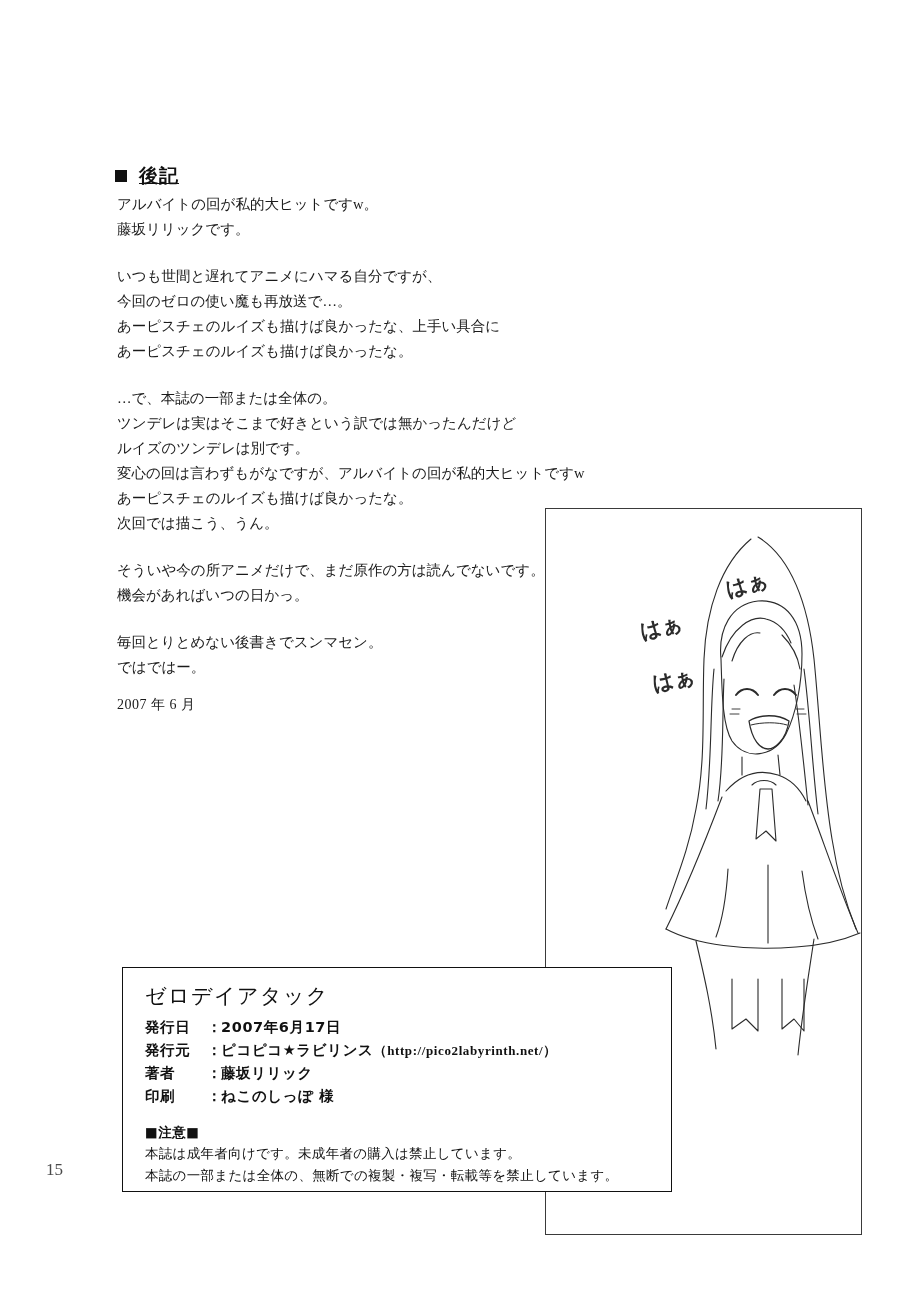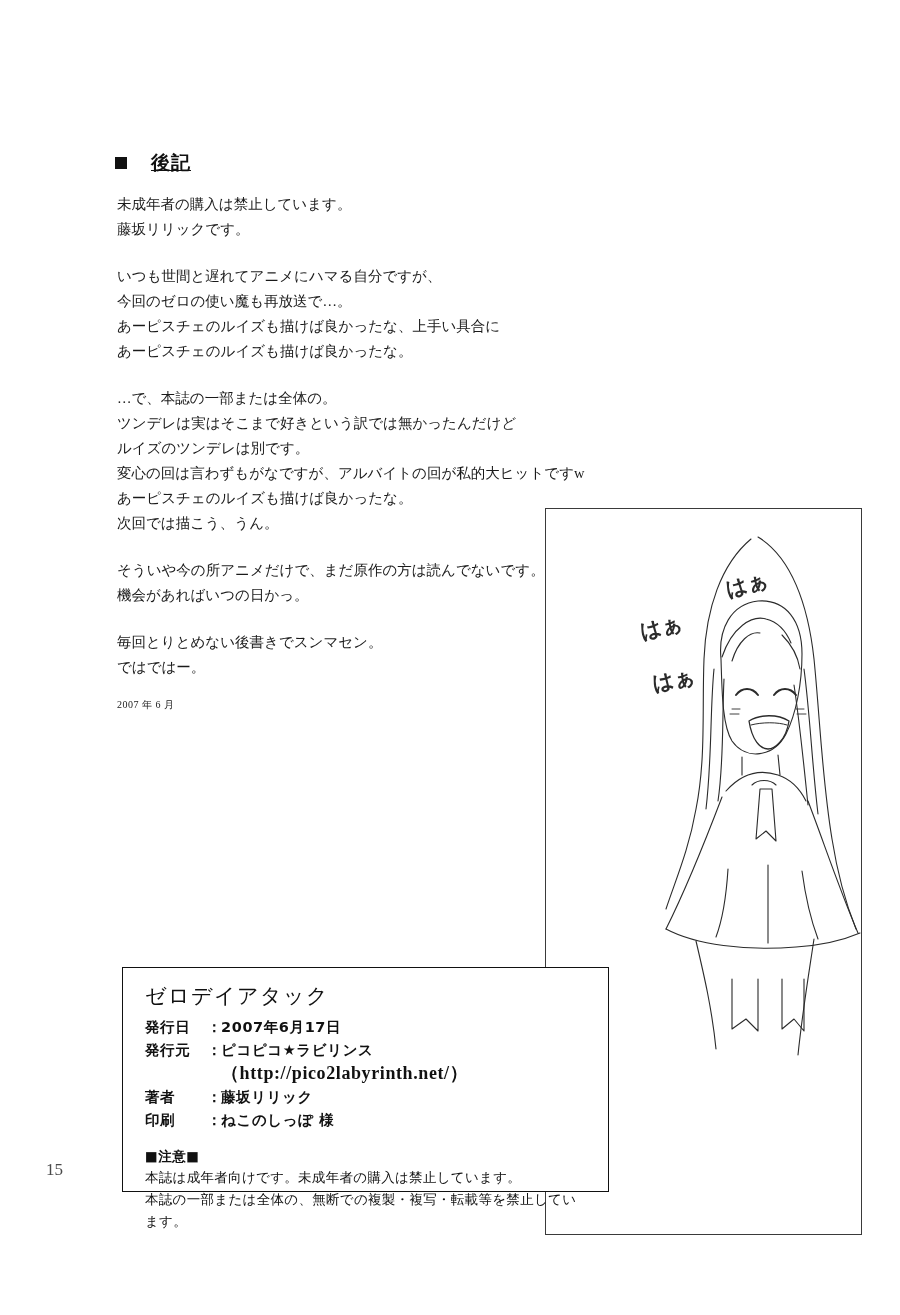--- a/index.html
+++ b/index.html
@@ -20,28 +20,28 @@
     position: absolute;
     left: 0; top: 0;
     width: 900px;
     height: 1315px;
   }
 
   
   .afterword-heading {
     position: absolute;
     left: 115px;
-    top: 150px;
+    top: 163px;
     font-size: 19px;
     font-weight: bold;
     letter-spacing: 1px;
     color: #111;
     display: flex;
     align-items: center;
-    gap: 24px;
+    gap: 12px;
     text-decoration: underline;
   }
   .sq-bullet {
     display: inline-block;
     width: 12px;
     height: 12px;
     background: #111;
   }
 
   
@@ -58,21 +58,21 @@
     margin: 0 0 22px 0;
   }
   .para .line {
     white-space: nowrap;
   }
   .para.last {
     margin-bottom: 12px;
   }
   .date-line {
     margin-top: 6px;
-    font-size: 10px;
+    font-size: 14px;
     letter-spacing: 0.5px;
   }
 
   
   .illus-panel {
     position: absolute;
     left: 545px;
     top: 508px;
     width: 315px;
     height: 725px;
@@ -83,21 +83,21 @@
   .illus-svg {
     position: absolute;
     left: 0; top: 0;
   }
 
   
   .colophon {
     position: absolute;
     left: 122px;
     top: 967px;
-    width: 487px;
+    width: 550px;
     height: 225px;
     border: 1.5px solid #111;
     background: #fff;
     box-sizing: border-box;
     padding: 14px 18px 10px 22px;
     font-family: "DejaVu Sans", sans-serif;
   }
   .colophon-title {
     font-size: 21px;
     font-weight: normal;
@@ -116,21 +116,21 @@
   .colophon-row .lbl {
     display: inline-block;
     min-width: 62px;
   }
   .colophon-row .sep {
     display: inline-block;
     width: 14px;
   }
   .colophon-row .val .url {
     font-family: "Liberation Serif", serif;
-    font-size: 18px;
+    font-size: 13px;
   }
   .notice-head {
     margin-top: 16px;
     font-size: 13.5px;
     font-weight: bold;
     letter-spacing: 0.5px;
     color: #111;
   }
   .notice-line {
     font-size: 13.5px;
@@ -155,21 +155,21 @@
 <div class="page">
 
   <div class="afterword-heading">
     <span class="sq-bullet"></span>
     <span>後記</span>
   </div>
 
   <div class="body-text">
 
     <div class="para">
-      <div class="line">未成年者の購入は禁止しています。</div>
+      <div class="line">アルバイトの回が私的大ヒットですw。</div>
       <div class="line">藤坂リリックです。</div>
     </div>
 
     <div class="para">
       <div class="line">いつも世間と遅れてアニメにハマる自分ですが、</div>
       <div class="line">今回のゼロの使い魔も再放送で…。</div>
       <div class="line">あーピスチェのルイズも描けば良かったな、上手い具合に</div>
       <div class="line">あーピスチェのルイズも描けば良かったな。</div>
     </div>
 

